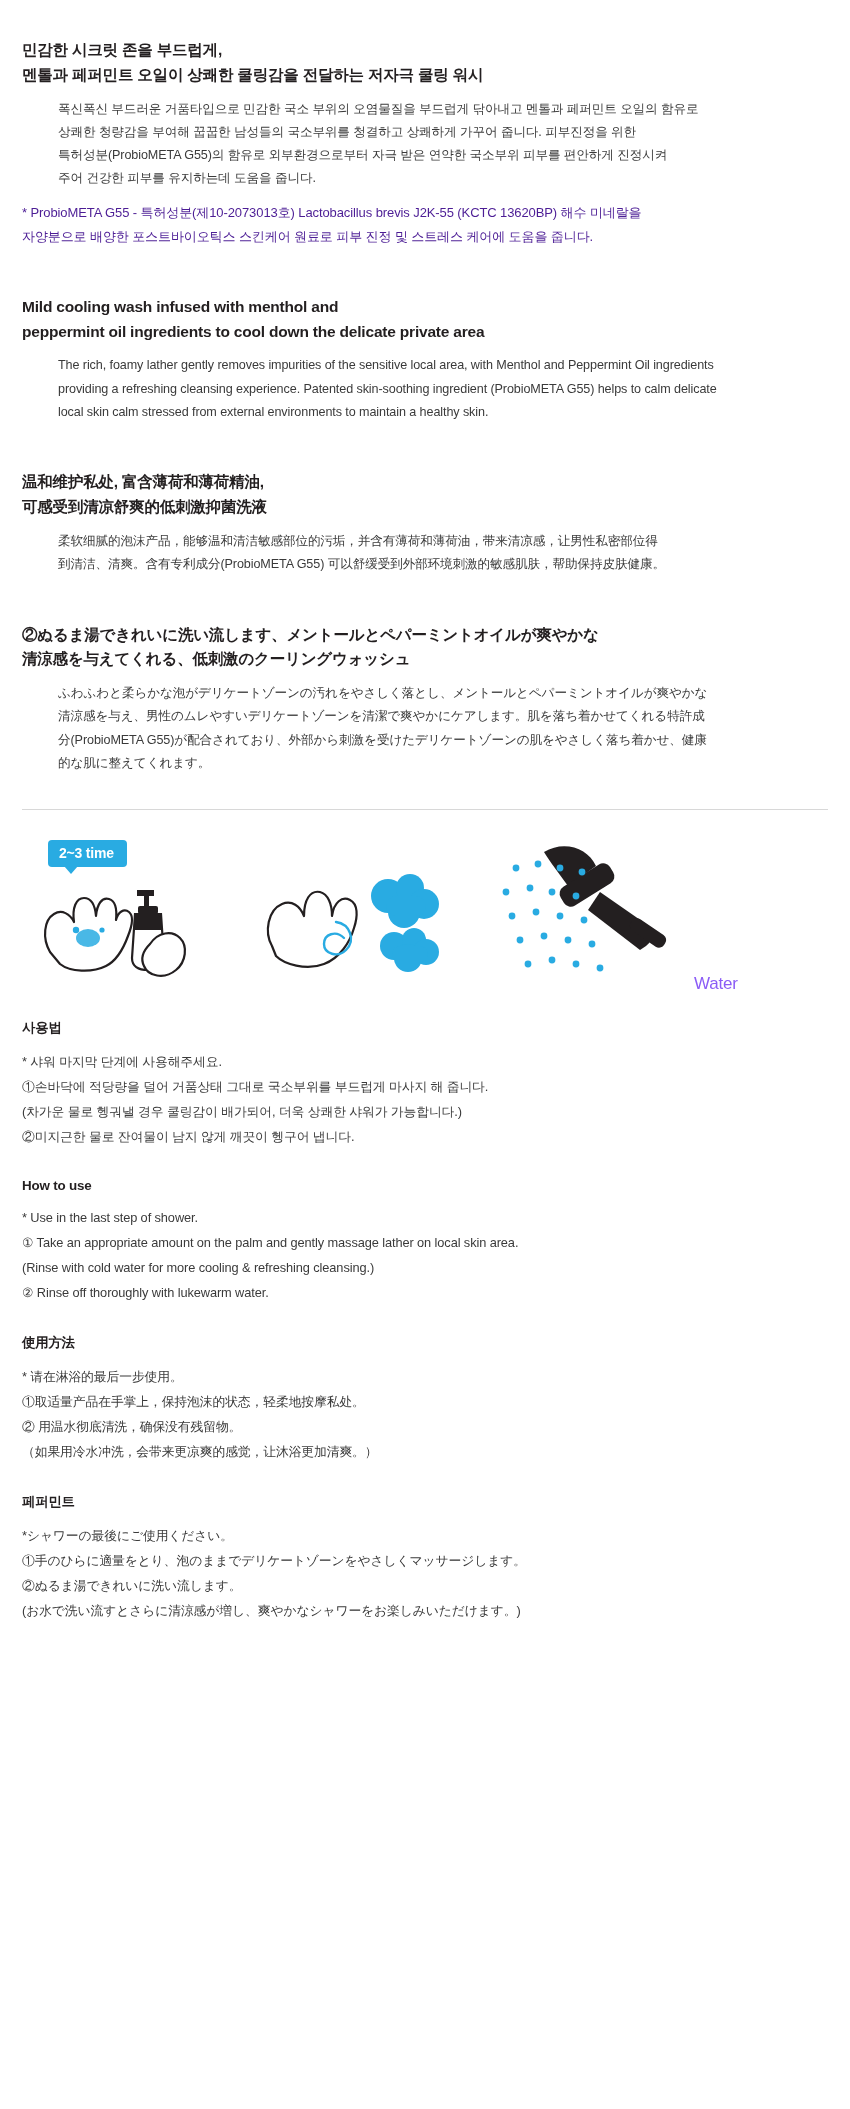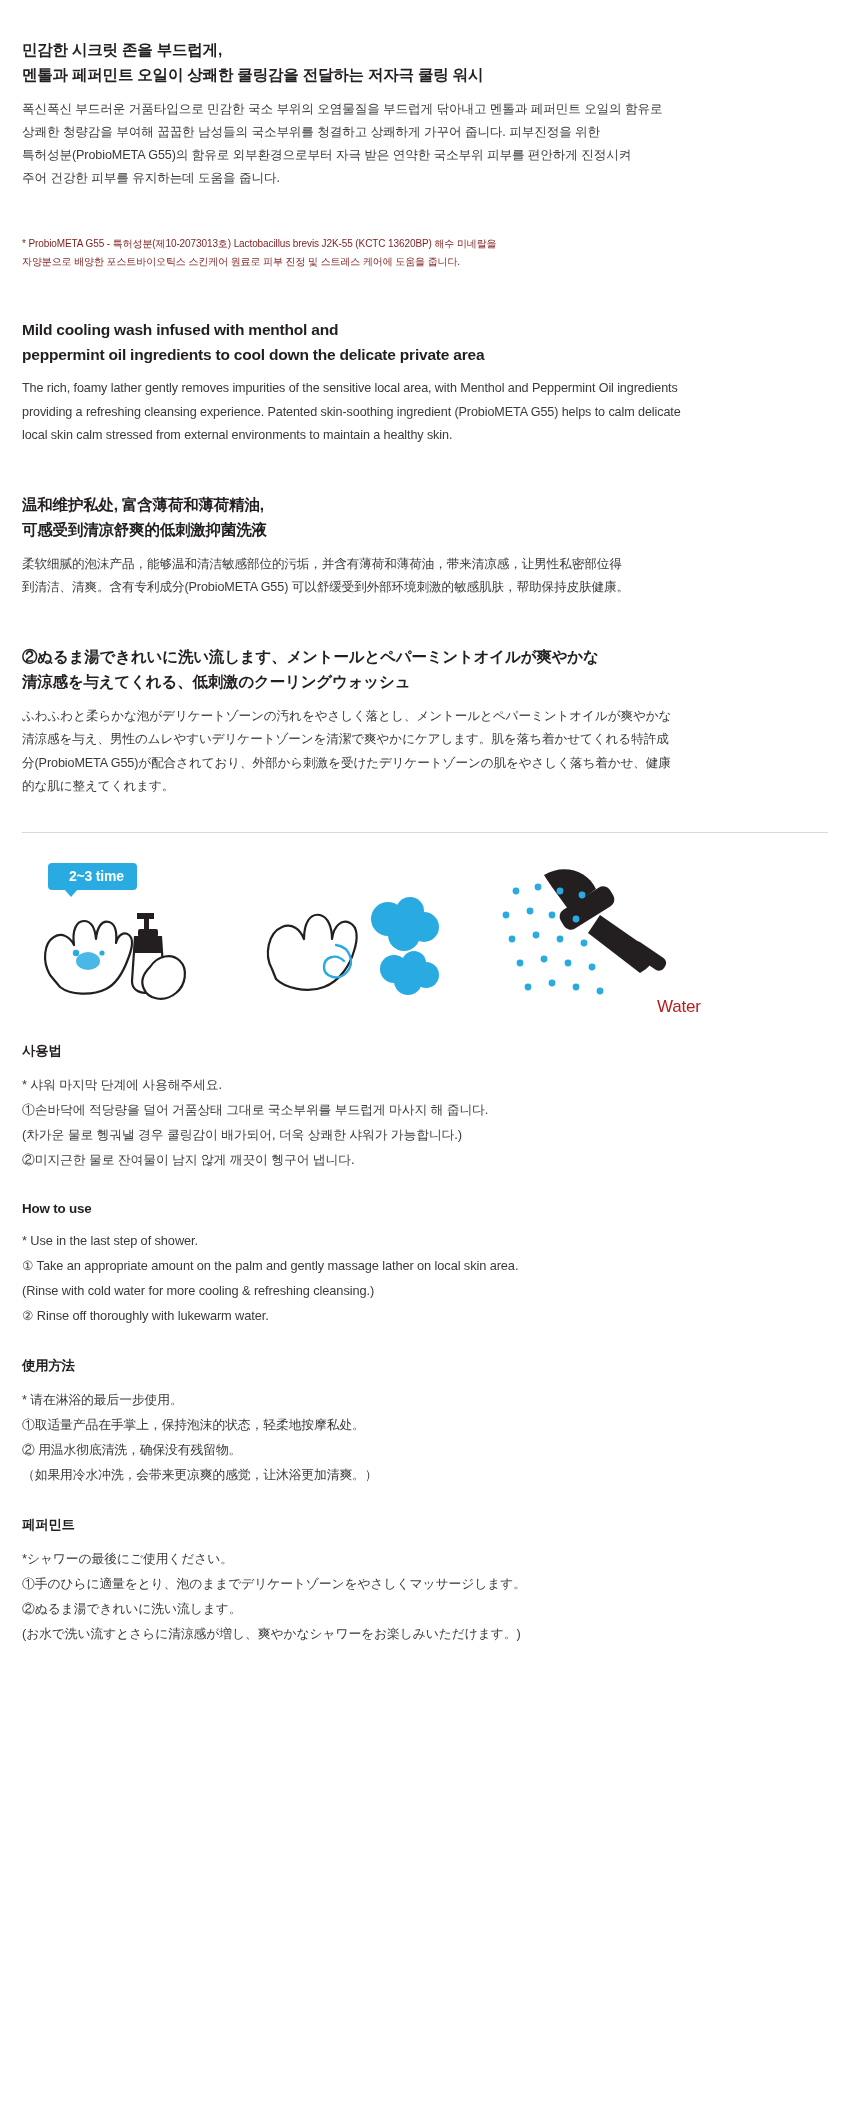--- a/index.html
+++ b/index.html
@@ -36,29 +36,28 @@
   }
   .headline .line { display: block; }
 
   .body-text {
     font-size: 12.6px;
     line-height: 1.85;
     color: #3a3a3a;
     text-align: justify;
     letter-spacing: -0.1px;
   }
-  .body-text .line { display: block; }
+  .body-text .line { display: block; margin-left: 36px; }
 
   .note-text {
-    font-size: 10px;
+    font-size: 13px;
     line-height: 1.85;
-    color: #7f1d1d;
+    color: #4c1d95;
     text-align: justify;
     letter-spacing: -0.1px;
-    margin-top: 34px;
   }
   .note-text .line { display: block; }
 
   .gap-sm { height: 10px; }
   .gap-xl { height: 46px; }
 
   
   .divider {
     border-top: 1px solid #d8d8d8;
     margin: 34px 0 0 0;
@@ -79,40 +78,40 @@
   .illus-3 { left: 470px; width: 310px; }
 
   .badge-2-3 {
     position: absolute;
     left: 26px;
     top: 6px;
     background: #29abe2;
     color: #ffffff;
     font-size: 14px;
     font-weight: bold;
-    padding: 5px 13px 6px 21px;
+    padding: 5px 13px 6px 11px;
     border-radius: 4px;
     letter-spacing: -0.2px;
     z-index: 5;
   }
   .badge-2-3::after {
     content: "";
     position: absolute;
     left: 16px;
     bottom: -7px;
     width: 0; height: 0;
     border-left: 7px solid transparent;
     border-right: 7px solid transparent;
     border-top: 8px solid #29abe2;
   }
   .water-label {
     position: absolute;
-    left: 635px;
+    left: 672px;
     top: 140px;
-    color: #b91c1c;
+    color: #8b5cf6;
     font-size: 17px;
     letter-spacing: -0.2px;
   }
 
   
   .howto-title {
     font-size: 13.4px;
     font-weight: bold;
     color: #231f20;
     margin-bottom: 13px;

